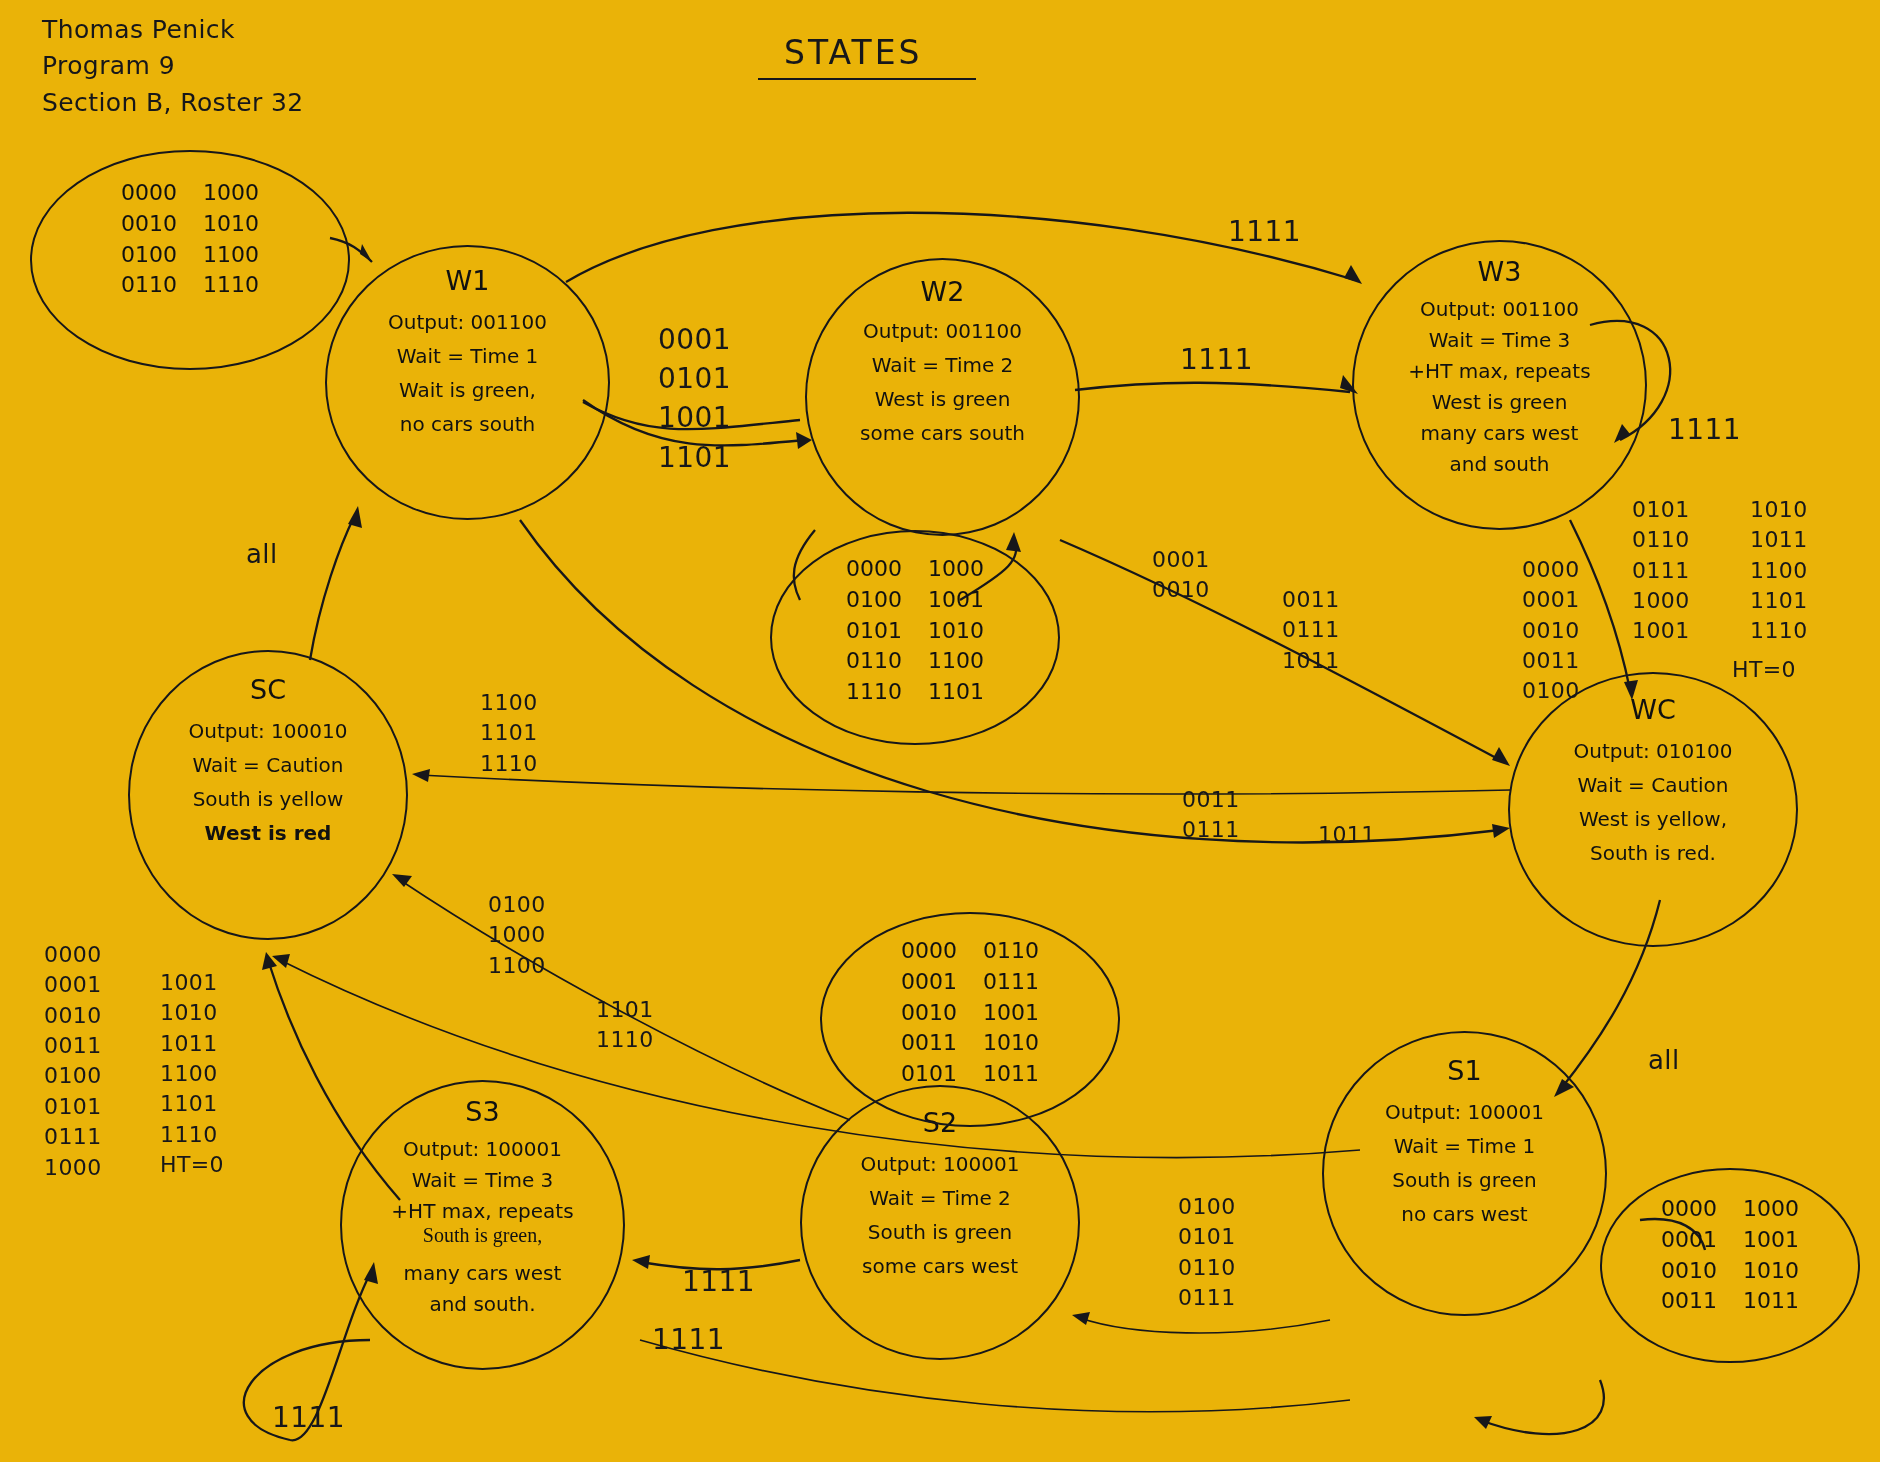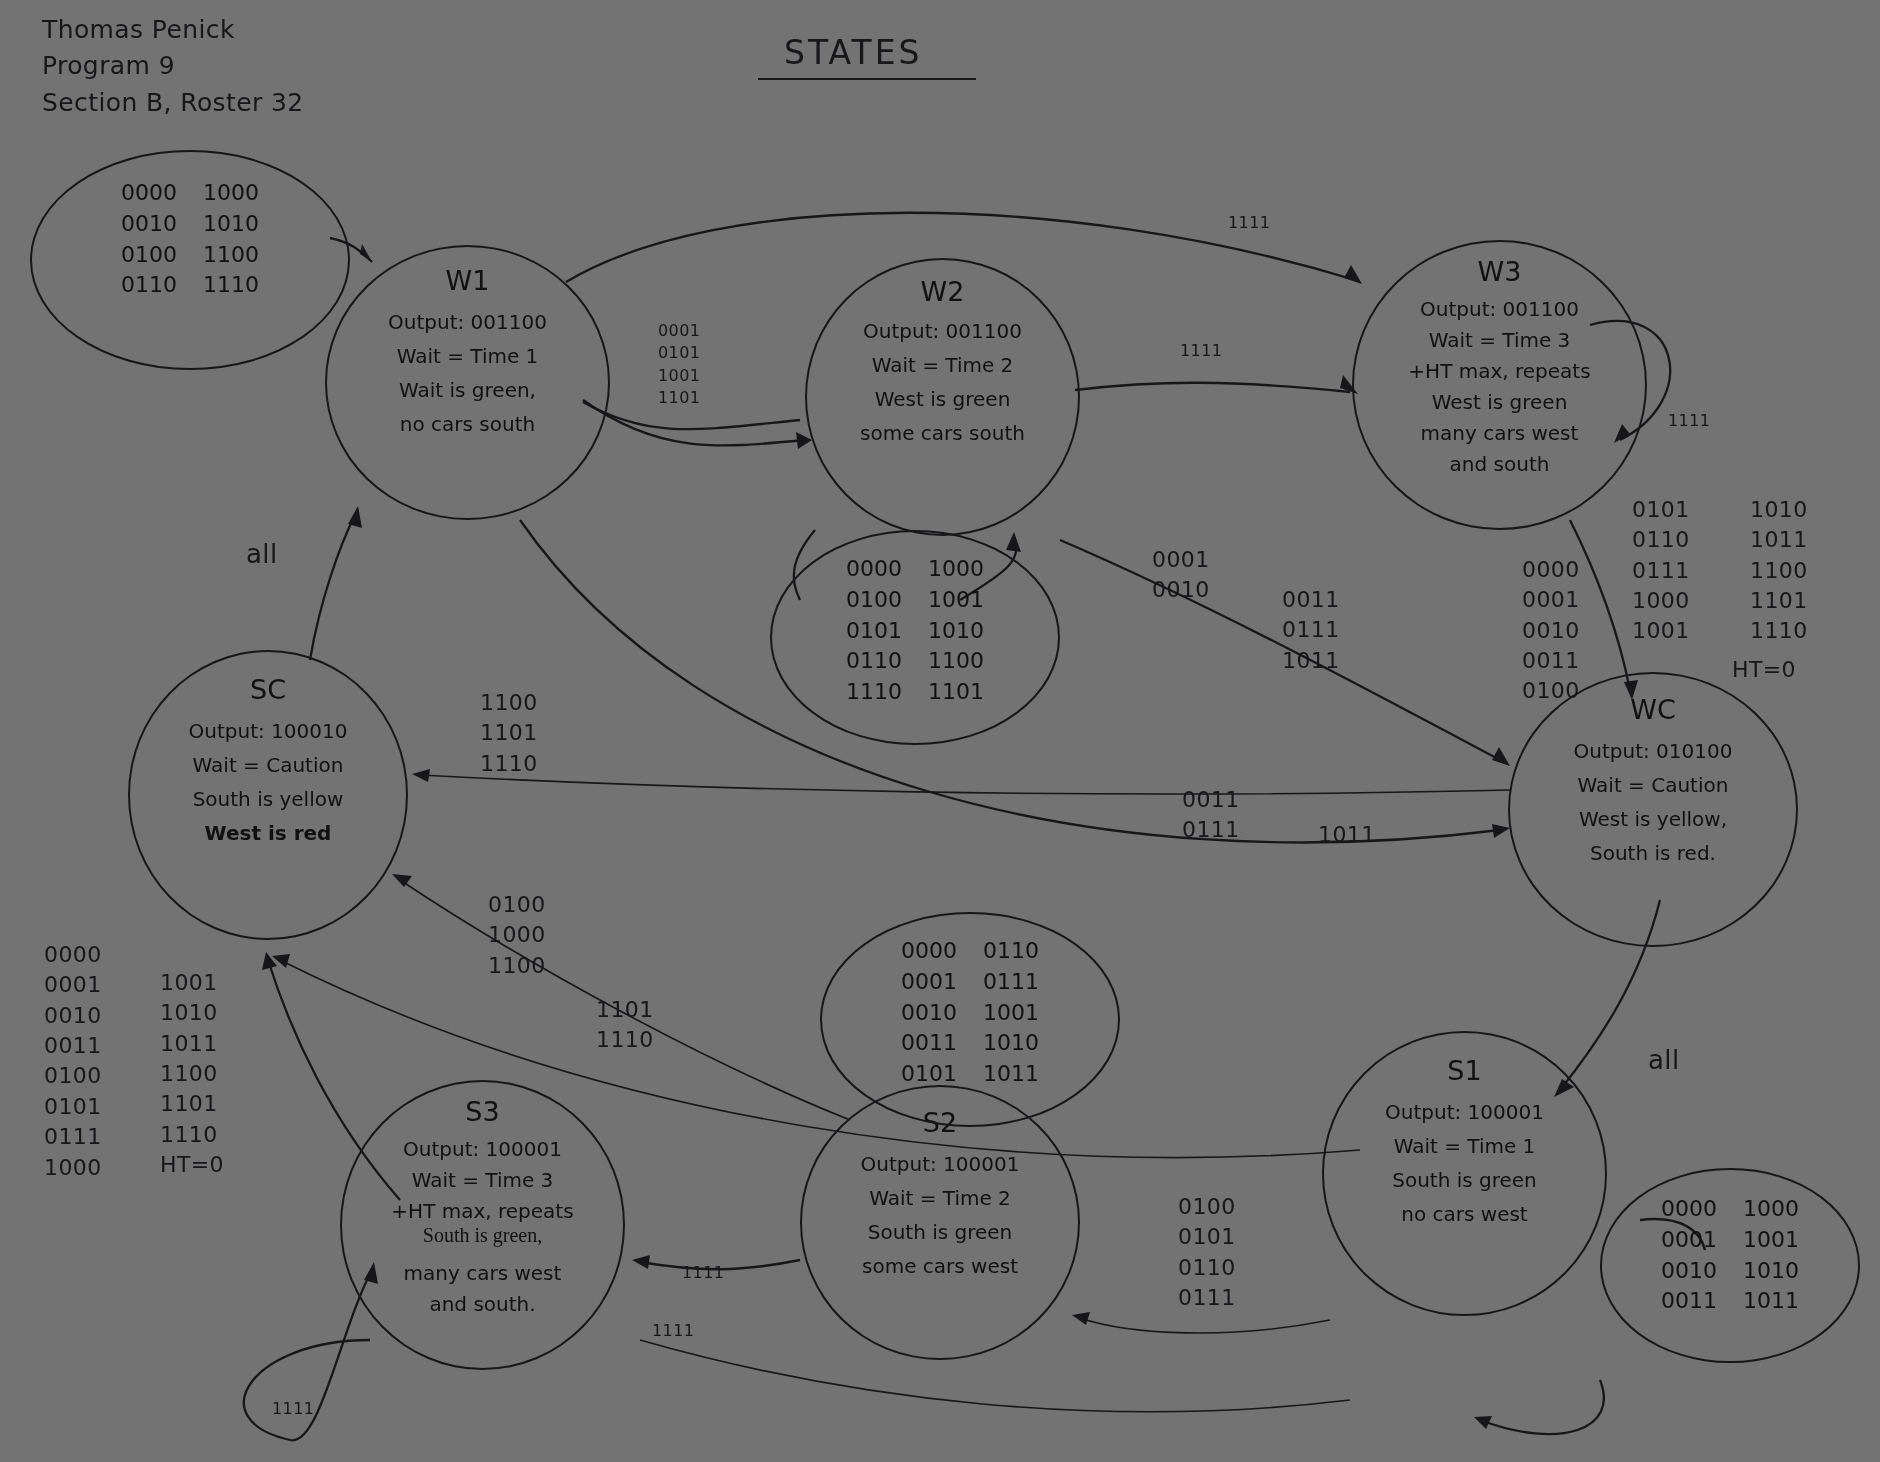--- a/index.html
+++ b/index.html
@@ -4,37 +4,37 @@
 <style>
   html, body {
     margin: 0;
     padding: 0;
     background: #ffffff;
   }
   #page {
     position: relative;
     width: 1880px;
     height: 1462px;
-    background: #737373;
+    background: #eab308;
     overflow: hidden;
     font-family: "DejaVu Sans", sans-serif;
     color: #111;
   }
   
   .hand {
     position: absolute;
     font-family: "DejaVu Sans", sans-serif;
     color: #17171a;
     white-space: pre;
     line-height: 1.25;
     letter-spacing: 0.4px;
   }
   .t-header { font-size: 25px; line-height: 1.45; }
   .t-title { font-size: 33px; letter-spacing: 3px; }
-  .t-label { font-size: 16px; line-height: 1.4; }
+  .t-label { font-size: 28px; line-height: 1.4; }
   .t-bits { font-size: 22px; line-height: 1.38; }
 
   .underline-title {
     position: absolute;
     border-bottom: 2px solid #17171a;
   }
 
   
   .node {
     position: absolute;

